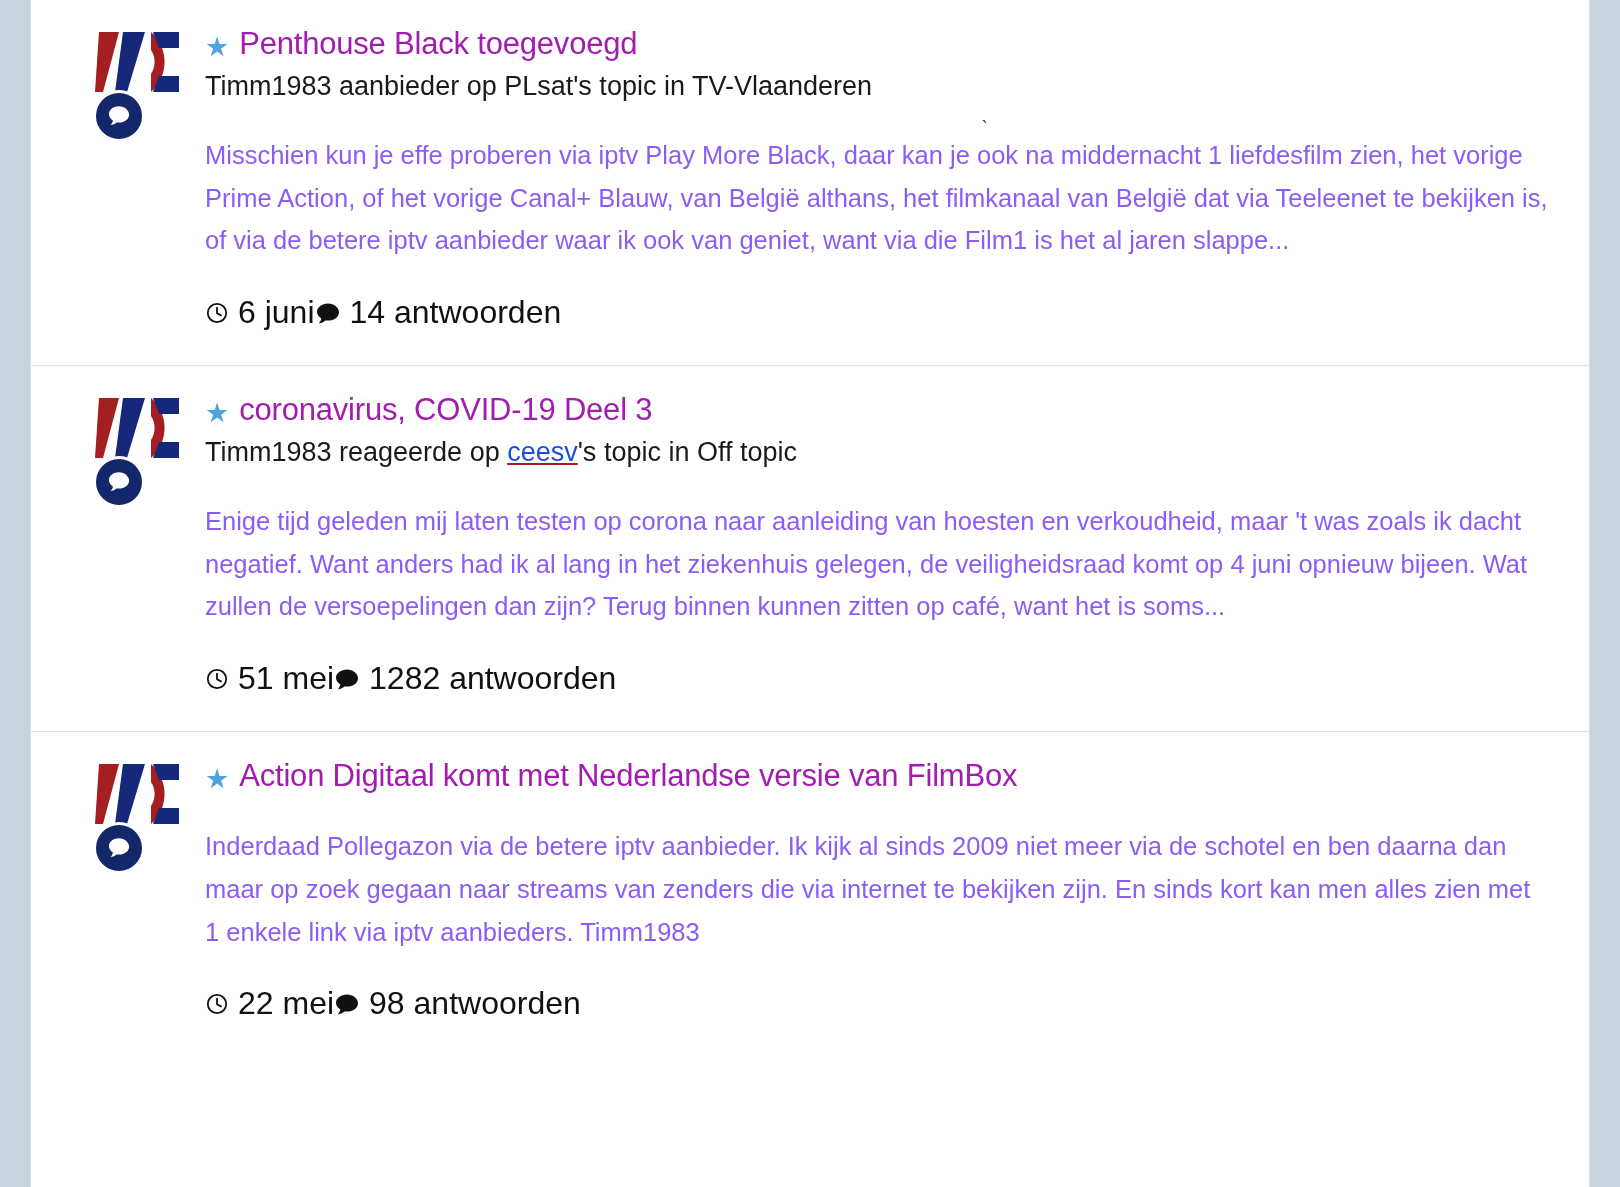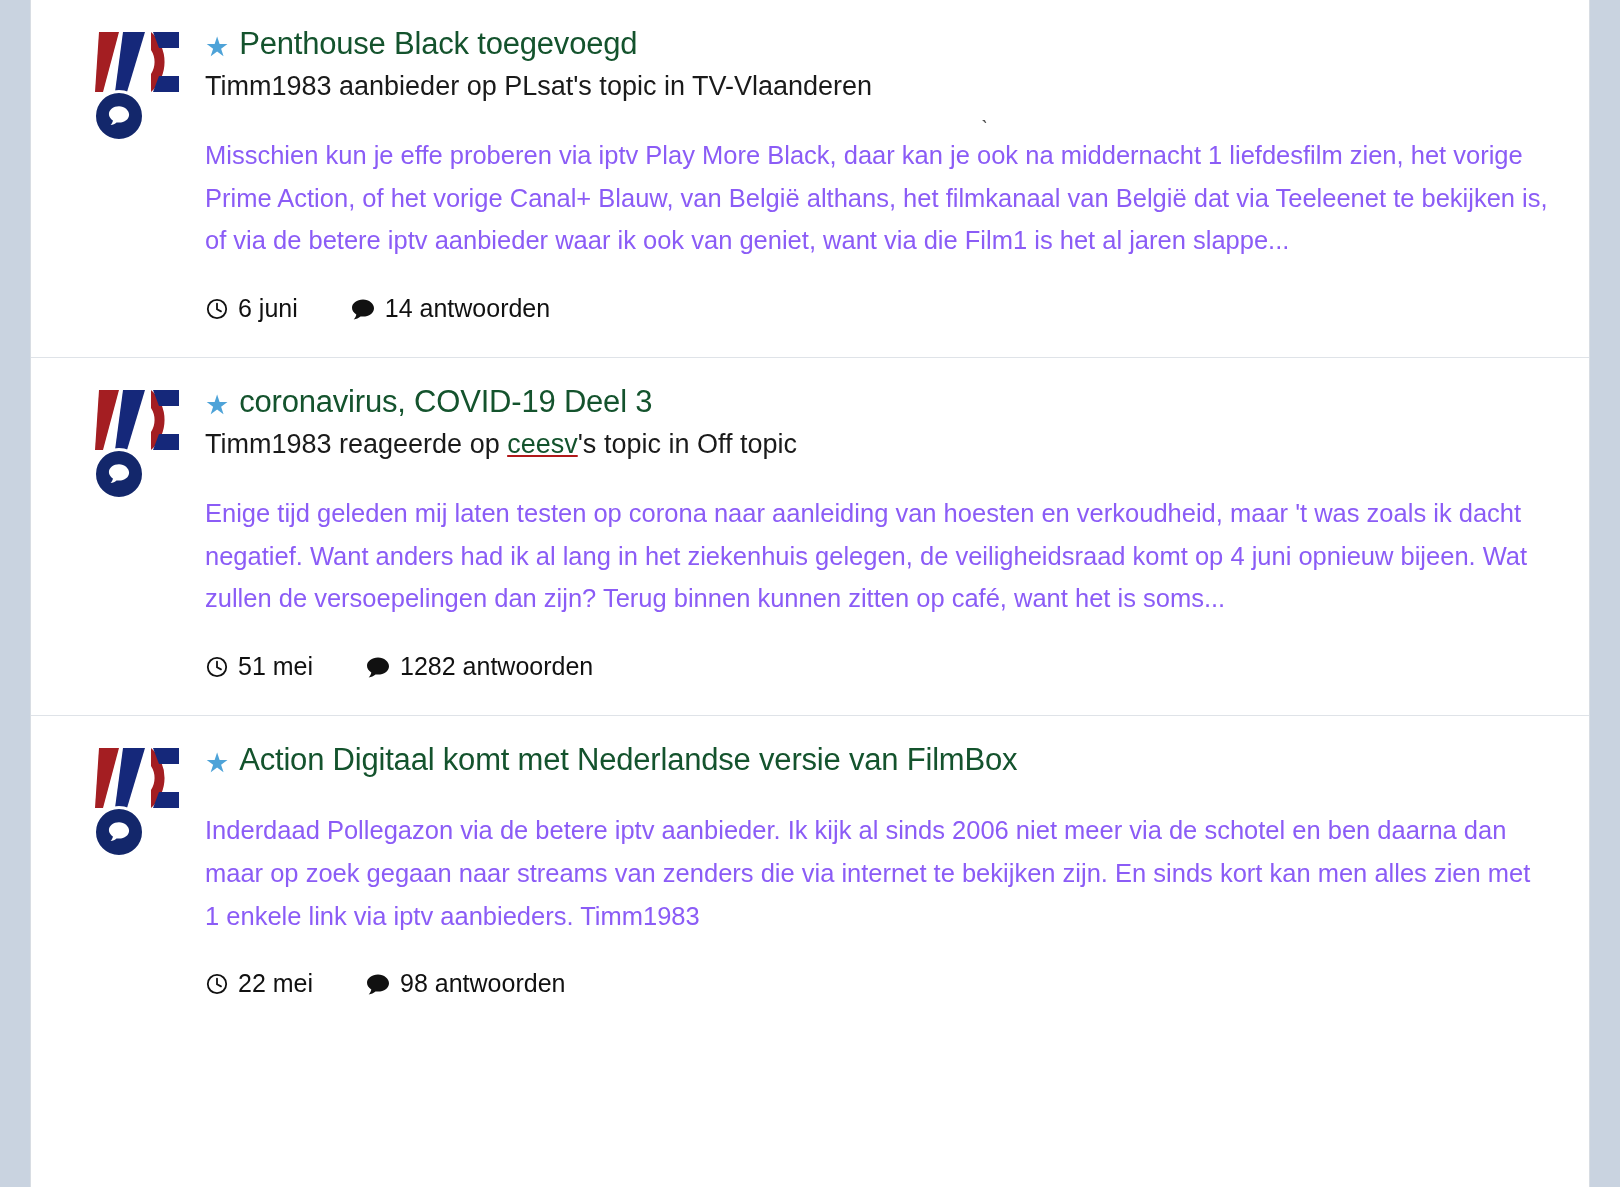--- a/index.html
+++ b/index.html
@@ -82,52 +82,51 @@
     color: #4ea3d8;
     font-size: 27px;
     line-height: 1;
     flex: 0 0 auto;
     position: relative;
     top: 2px;
   }
   .title {
     font-size: 31px;
     line-height: 1.18;
-    color: #14532d;
+    color: #a21caf;
     font-weight: 400;
     letter-spacing: -0.2px;
   }
 
   .subtitle {
     font-size: 27px;
     line-height: 1.3;
     color: #1a1a1a;
     margin: 6px 0 0 0;
     font-weight: 400;
   }
   .subtitle .user-link {
-    color: #14532d;
+    color: #1d4ed8;
     text-decoration: underline;
     text-decoration-color: #b0191a;
   }
 
   .excerpt {
     font-size: 25.5px;
     line-height: 1.68;
     color: #8b5cf6;
     margin: 30px 0 0 0;
     max-width: 1360px;
   }
 
   .meta {
     display: flex;
     align-items: center;
-    gap: 52px;
     margin-top: 32px;
-    font-size: 25px;
+    font-size: 32px;
     color: #111111;
   }
   .meta .meta-cell {
     display: flex;
     align-items: center;
     gap: 9px;
   }
   .meta svg { display: block; }
 
   .stray-mark {
@@ -258,21 +257,21 @@
         <svg width="26" height="26" viewBox="0 0 26 26" xmlns="http://www.w3.org/2000/svg">
           <path d="M13 3.2c-5.6 0-10.1 3.5-10.1 7.9 0 2.6 1.6 4.9 4 6.4-.2 1.6-1 3.2-2.3 4.5 2.3-.3 4.4-1.3 5.9-2.6 .8.2 1.6.2 2.5.2 5.6 0 10.1-3.5 10.1-7.9S18.6 3.2 13 3.2z" fill="#ffffff"></path>
         </svg>
       </div>
     </div>
     <div class="content">
       <div class="title-row">
         <span class="star">★</span>
         <span class="title">Action Digitaal komt met Nederlandse versie van FilmBox</span>
       </div>
-      <p class="excerpt">Inderdaad Pollegazon via de betere iptv aanbieder. Ik kijk al sinds 2006 niet meer via de schotel en ben daarna dan maar op zoek gegaan naar streams van zenders die via internet te bekijken zijn. En sinds kort kan men alles zien met 1 enkele link via iptv aanbieders. Timm1983</p>
+      <p class="excerpt">Inderdaad Pollegazon via de betere iptv aanbieder. Ik kijk al sinds 2009 niet meer via de schotel en ben daarna dan maar op zoek gegaan naar streams van zenders die via internet te bekijken zijn. En sinds kort kan men alles zien met 1 enkele link via iptv aanbieders. Timm1983</p>
       <div class="meta">
         <div class="meta-cell">
           <span>
             <svg width="24" height="24" viewBox="0 0 24 24" xmlns="http://www.w3.org/2000/svg">
               <circle cx="12" cy="12" r="9.2" fill="none" stroke="#111" stroke-width="1.8"></circle>
               <path d="M12 6.6 L12 12.2 L16 14.4" fill="none" stroke="#111" stroke-width="1.8" stroke-linecap="round"></path>
             </svg>
           </span>
           <span>22 mei</span>
         </div>

